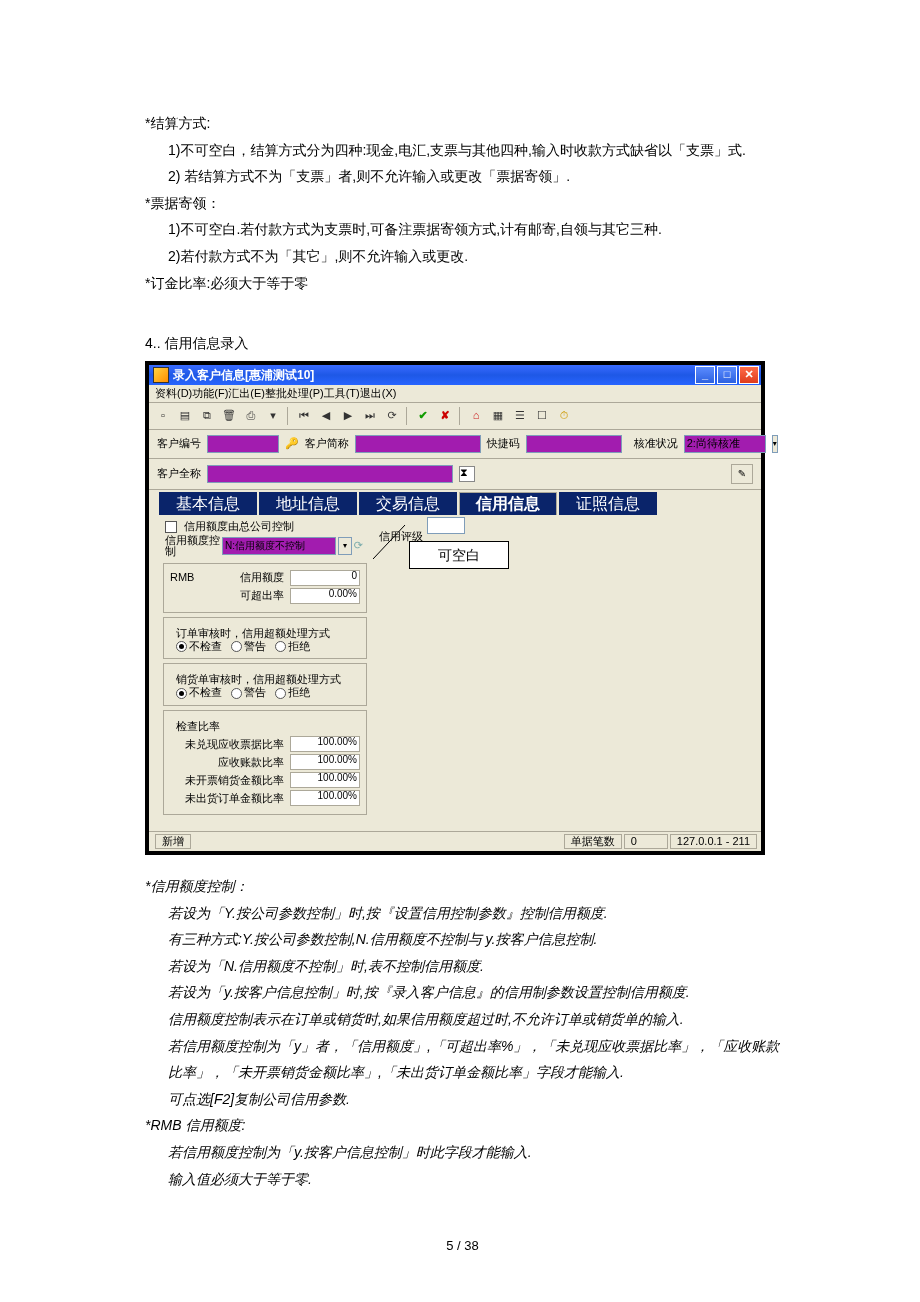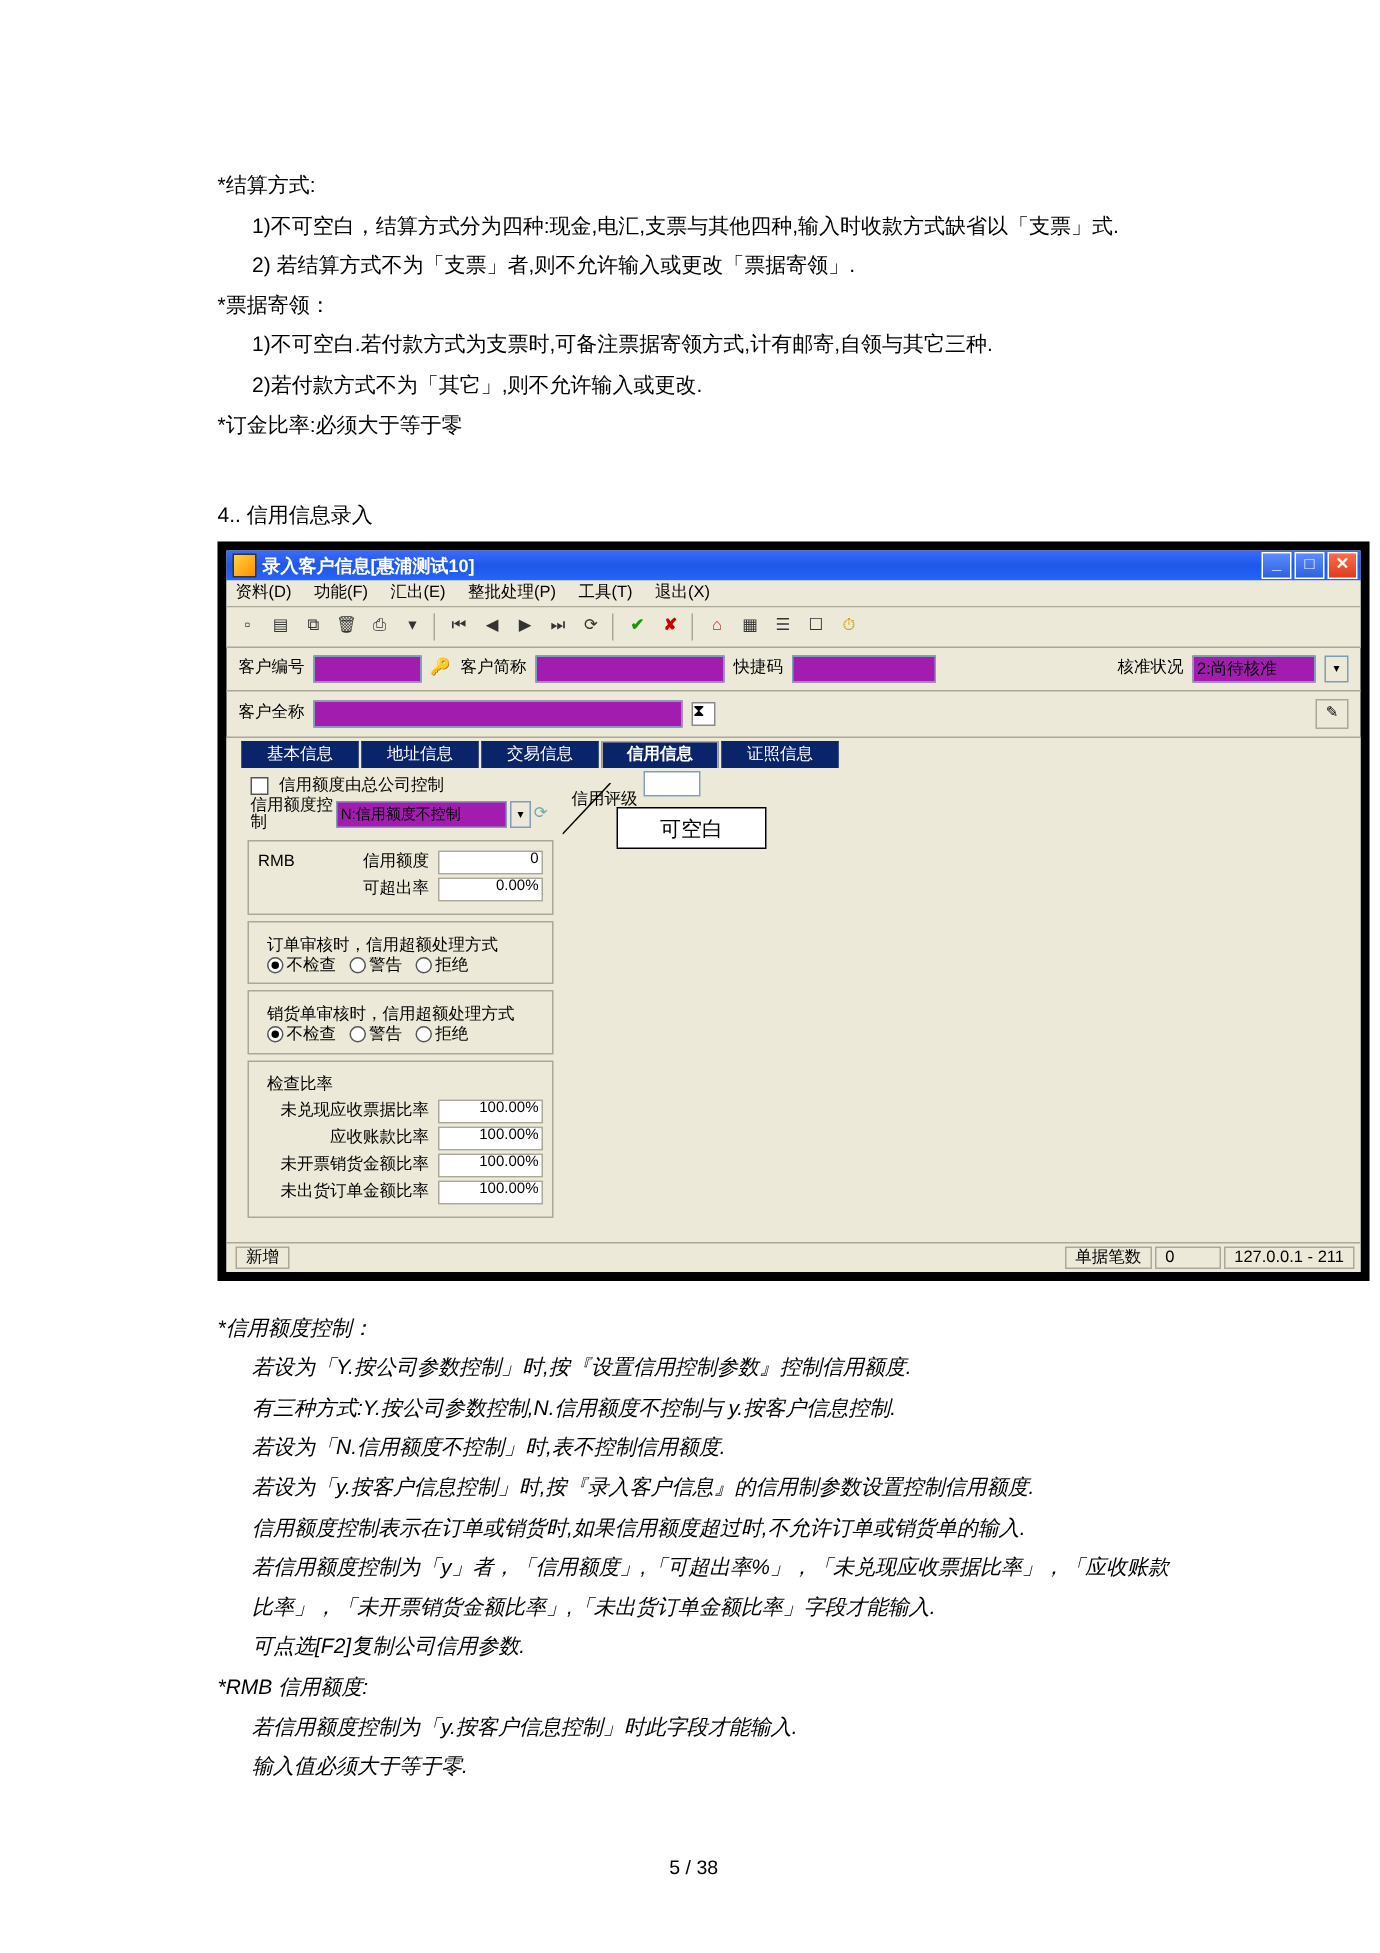--- a/index.html
+++ b/index.html
@@ -14,23 +14,23 @@
   .page {
     padding: 110px 140px 40px 145px;
   }
   .indent1 { margin-left: 0; }
   .indent2 { margin-left: 23px; }
   .section-spacer { height: 34px; }
   .italic { font-style: italic; }
 
   
   .app-window {
-    width: 768px;
+    width: 620px;
     margin: 4px 0 18px 0;
-    border: 6px solid #000000;
+    border: 4px solid #000000;
     background: #ece9d8;
     font-family: "SimSun","Microsoft YaHei",sans-serif;
     font-size: 11px;
     line-height: 1;
     box-sizing: border-box;
   }
   .titlebar {
     display: flex;
     align-items: center;
     justify-content: space-between;
@@ -46,21 +46,21 @@
   .titlebar .title-text { font-weight:bold; font-size:12px; }
   .winbtns { display:flex; gap:2px; }
   .winbtn {
     width:18px;height:16px;border:1px solid #fff;display:flex;align-items:center;justify-content:center;
     font-size:11px;font-weight:bold;color:#fff;
     background:linear-gradient(to bottom,#5b8cff,#2d61e0);
   }
   .winbtn.close { background:linear-gradient(to bottom,#ff6b4a,#de3c1e); }
 
   .menubar {
-    display:flex;gap:15px;padding:3px 6px;background:#ece9d8;border-bottom:1px solid #aca899;
+    display:flex;gap:0;padding:3px 6px;background:#ece9d8;border-bottom:1px solid #aca899;
   }
   .menubar span { cursor:default; font-size:11px; }
 
   .toolbar {
     display:flex;align-items:center;gap:2px;padding:3px 4px;border-bottom:1px solid #aca899;background:#ece9d8;
   }
   .tb-btn {
     width:18px;height:18px;display:flex;align-items:center;justify-content:center;font-size:11px;
     color:#333;border:1px solid transparent;
   }
@@ -83,21 +83,21 @@
     width:20px;height:18px;border:1px solid #aca899;background:#ece9d8;display:flex;align-items:center;justify-content:center;font-size:10px;
   }
   .dropdown-btn {
     width:14px;height:16px;border:1px solid #7f9db9;background:#ece9d8;display:flex;align-items:center;justify-content:center;font-size:8px;
   }
 
   .tabs {
     display:flex;background:#ece9d8;padding:2px 10px 0 10px;
   }
   .tab {
-    padding:3px 16px;font-size:11px;background:#ece9d8;border:1px solid #aca899;border-bottom:none;margin-right:2px;
+    padding:3px 16px;font-size:16px;background:#ece9d8;border:1px solid #aca899;border-bottom:none;margin-right:2px;
   }
   .tab.blue { background:#0a246a;color:#fff;border-color:#0a246a; }
   .tab.active { background:#0a246a;color:#fff;font-weight:bold; }
 
   .tab-body {
     background:#ece9d8;padding:6px 14px 12px 14px;position:relative;min-height:280px;
   }
   .group {
     border:1px solid #aca899;background:#ece9d8;padding:4px 6px 6px 6px;margin-bottom:4px;width:190px;
   }

